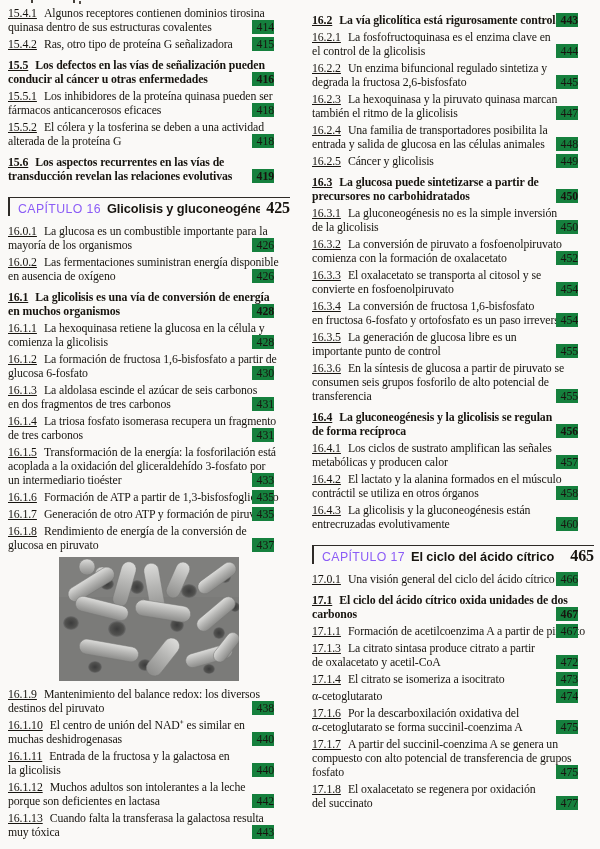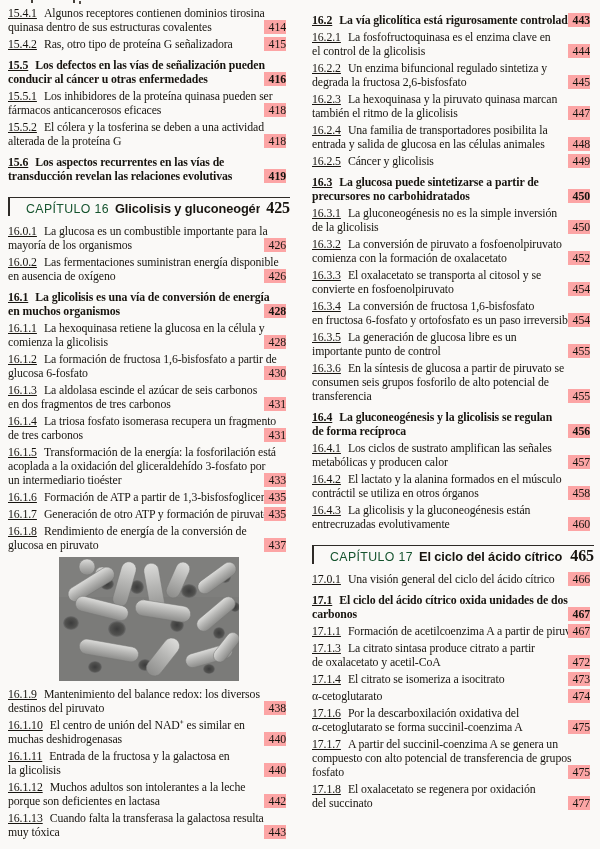--- a/index.html
+++ b/index.html
@@ -14,33 +14,33 @@
     padding:6px 6px 0 8px;
     font-size:11.8px; line-height:14px;
     letter-spacing:-0.1px;
   }
   .col { flex:1; min-width:0; }
   .remnant { position:absolute; top:0; left:31px; width:2px; height:3px; background:#44403a;
              box-shadow:42px 0 0 #44403a, 48px 1px 0 #55504a; }
   .entry { position:relative; overflow:hidden; padding-right:30px; margin:0 0 3px 0; }
   .entry .line { white-space:nowrap; }
   .num { padding-right:7px;text-decoration:underline; }
-  .page { position:absolute; right:4px; bottom:0; background:#fca5a5; padding-left:5px; }
+  .page { position:absolute; right:16px; bottom:0; background:#15803d; padding-left:5px; }
   .section { font-weight:bold; margin-top:7px; }
   .chapter {
     border-top:1.5px solid #2e2b27;
     margin:14px 0 6px 0; padding:3px 0 2px 0;
     position:relative;
     font-family:"Liberation Sans", sans-serif;
   }
   .chapter::before {
     content:""; position:absolute; left:0; top:0; width:1.5px; height:18px; background:#2e2b27;
   }
   .chapter-row { display:flex; align-items:baseline; }
-  .ch-prefix { color:#14532d; font-size:12.3px; letter-spacing:0.4px; padding:0 6px 0 18px; white-space:nowrap; }
+  .ch-prefix { color:#8b5cf6; font-size:12.3px; letter-spacing:0.4px; padding:0 6px 0 10px; white-space:nowrap; }
   .ch-title  { font-weight:bold; font-size:12.8px; flex:1; white-space:nowrap; overflow:hidden; letter-spacing:-0.1px; }
   .ch-page   { font-weight:bold; font-family:"Liberation Serif", serif; font-size:16px; padding-left:6px; }
   .figure { margin:5px 0 6px 0; text-align:center; }
   .figure svg { display:inline-block; vertical-align:top; }
 </style>
 </head>
 <body>
 
 <div class="page-root">
   <div class="remnant"></div>

